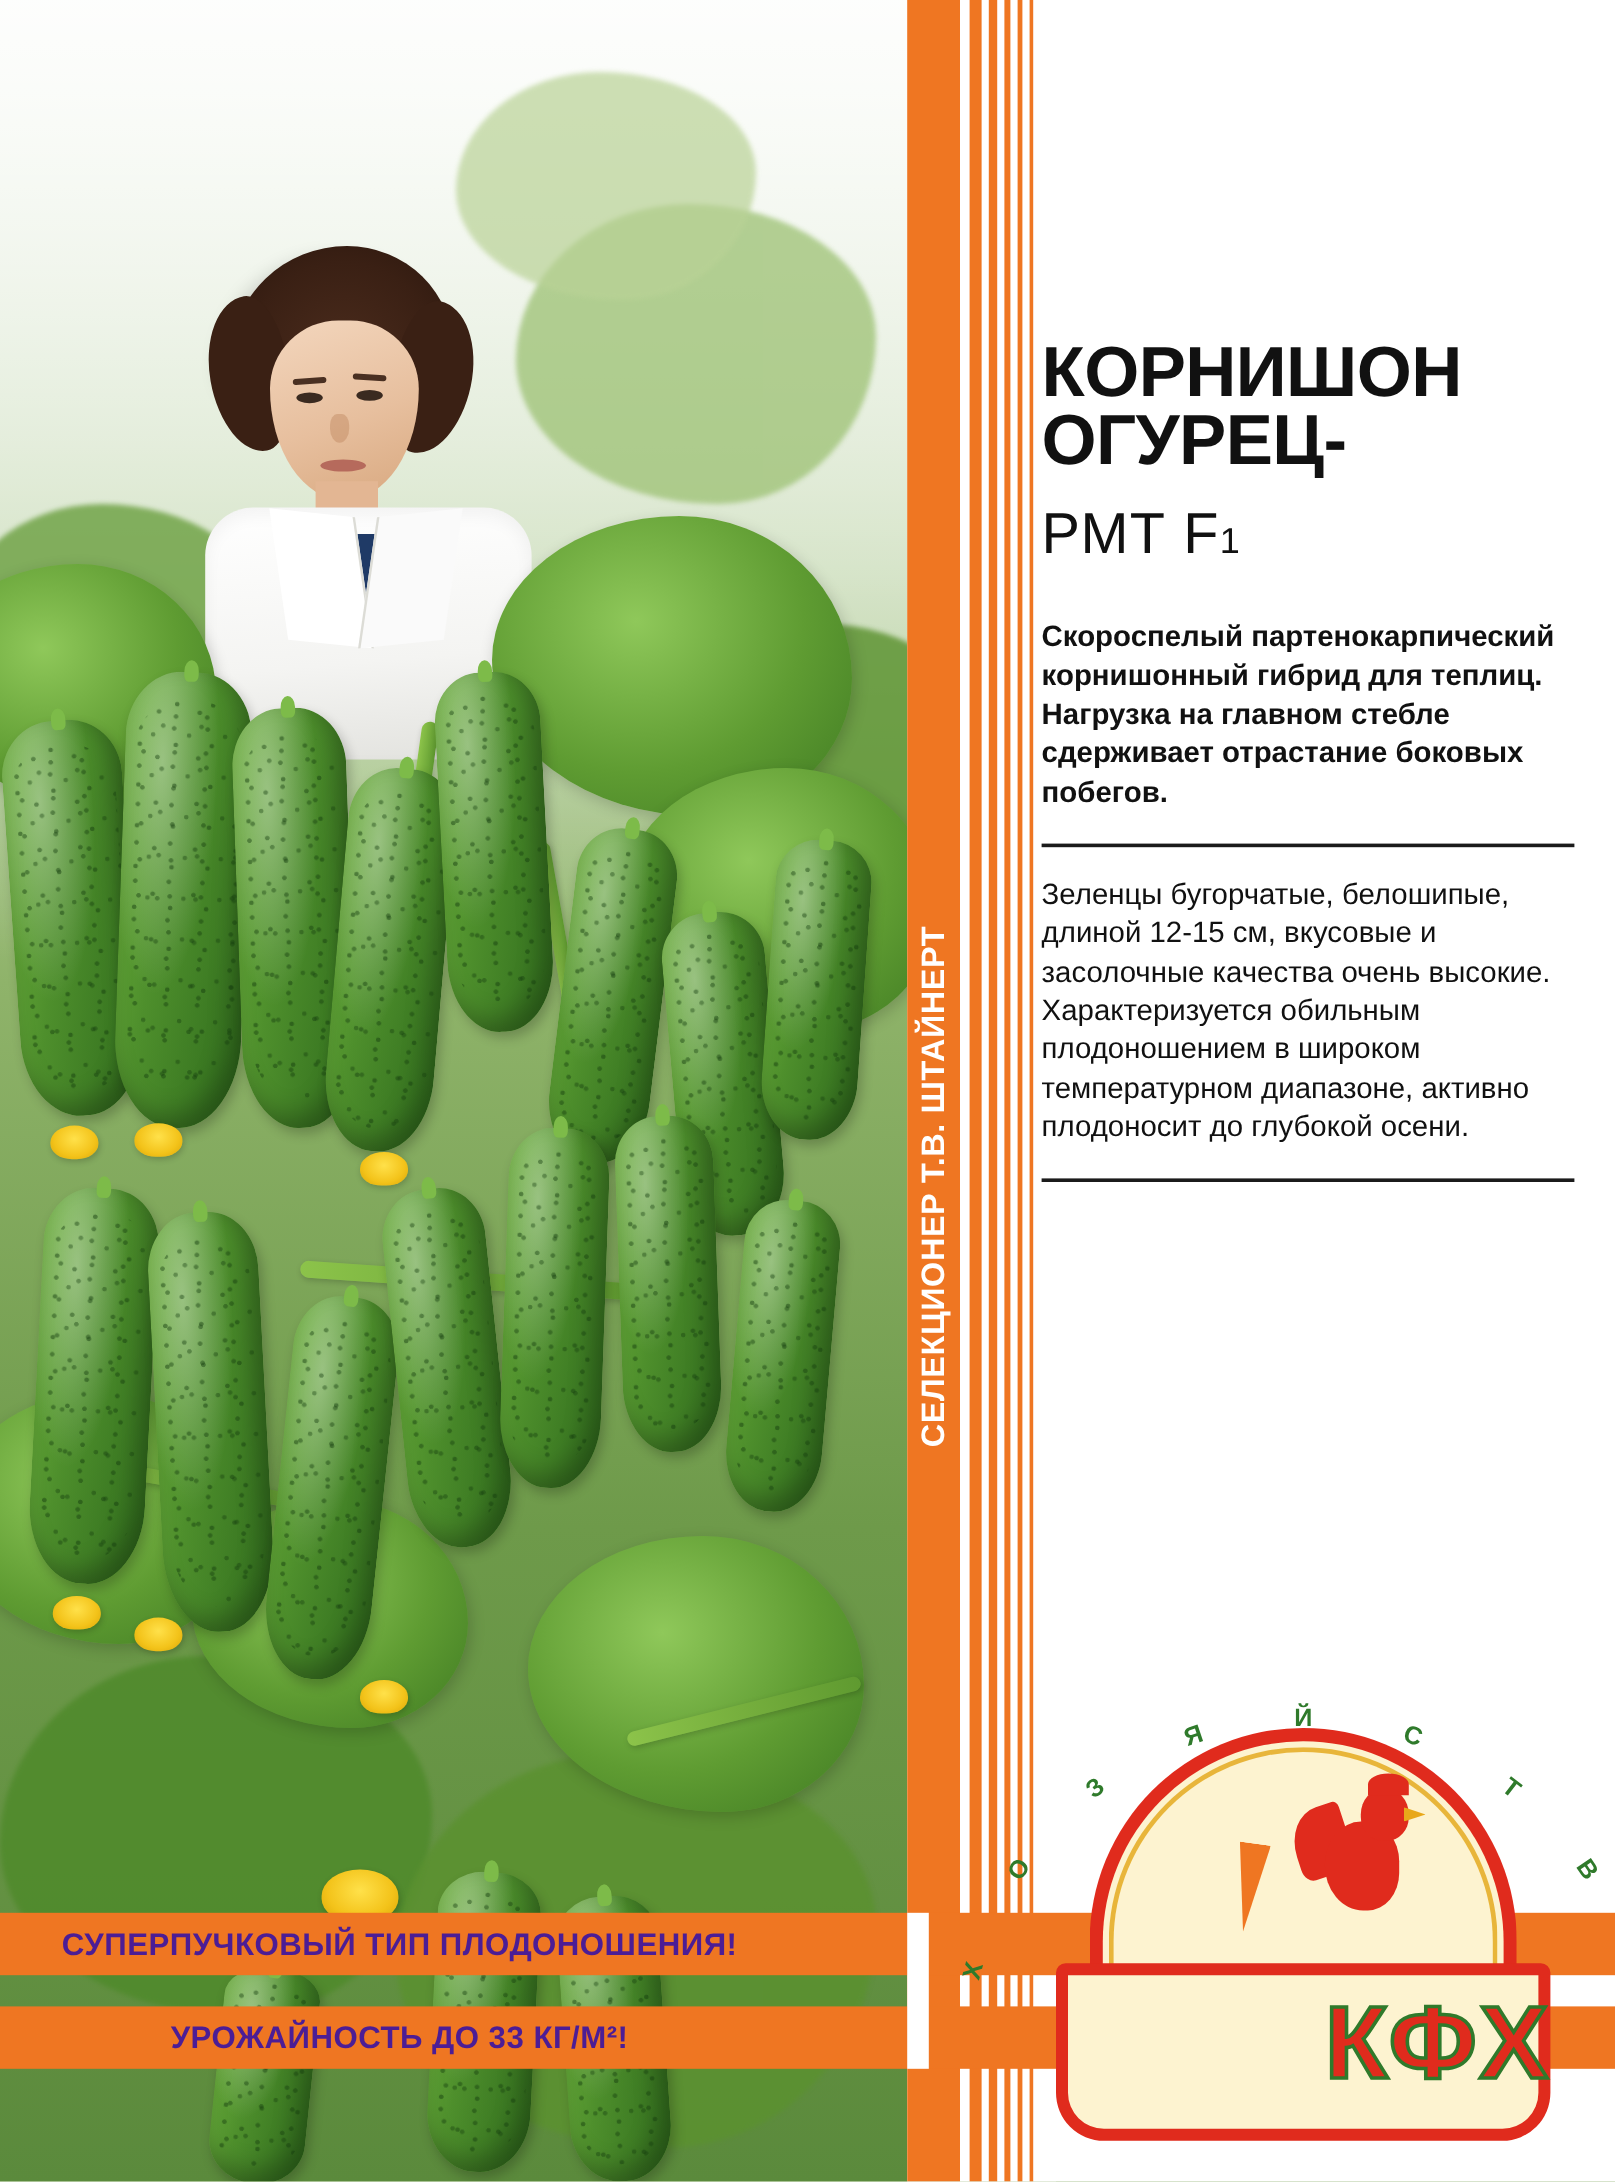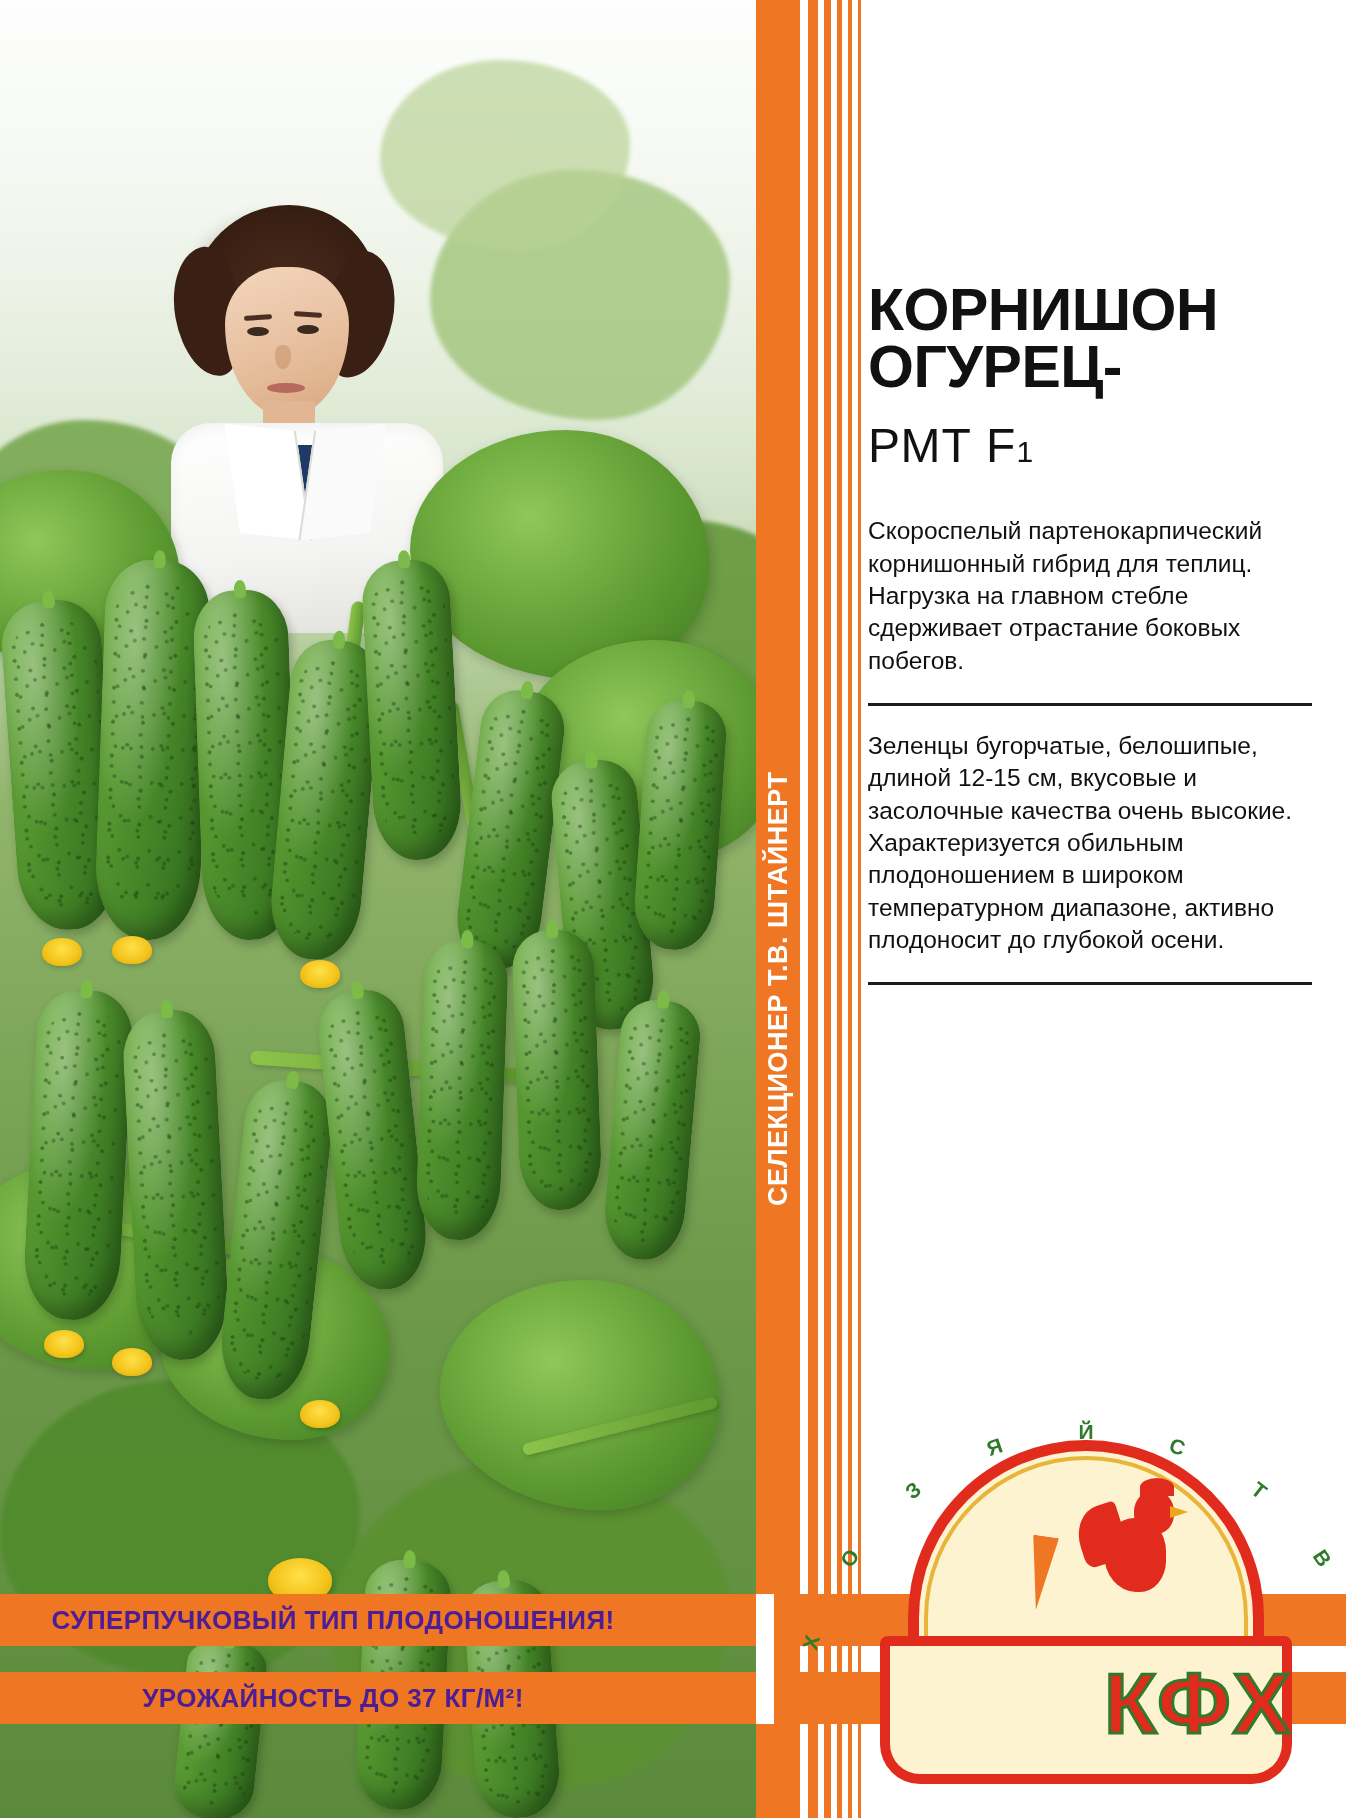--- a/index.html
+++ b/index.html
@@ -210,21 +210,21 @@
     font-weight: 700;
     color: #ef5a18;
     letter-spacing: .5px;
   }
 
   .para {
     font-size: 24.5px;
     line-height: 1.32;
     color: #111111;
   }
-  .para.p1 { margin-top: 42px; }
+  .para.p1 { margin-top: 42px; font-weight: bold; }
   .rule {
     height: 3px; background: #1b1b1b; margin: 26px 0 24px 0; width: 100%;
   }
 
   
   .banner {
     position: absolute;
     left: 0;
     height: 52px;
     background: #ef7622;
@@ -442,21 +442,21 @@
     <div class="para p1">Скороспелый партенокарпический корнишонный гибрид для теплиц. Нагрузка на главном стебле сдерживает отрастание боковых побегов.</div>
     <div class="rule"></div>
     <div class="para">Зеленцы бугорчатые, белошипые, длиной 12-15 см, вкусовые и засолочные качества очень высокие. Характеризуется обильным плодоношением в широком температурном диапазоне, активно плодоносит до глубокой осени.</div>
     <div class="rule"></div>
   </div>
 
   <div class="banner b1">
     <span class="btxt">СУПЕРПУЧКОВЫЙ ТИП ПЛОДОНОШЕНИЯ!</span>
   </div>
   <div class="banner b2">
-    <span class="btxt">УРОЖАЙНОСТЬ ДО 37 КГ/М²!</span>
+    <span class="btxt">УРОЖАЙНОСТЬ ДО 33 КГ/М²!</span>
   </div>
   <div class="banner-gap"></div>
 
   <div class="logo">
     <div class="logo-arc"></div>
     <div class="logo-arc-in"></div>
     <div class="logo-arc-text" id="arcText">
         <span style="transform: translate(-50%, 0px) rotate(-75deg) translateY(-148px); transform-origin: 50% 148px;">Х</span>
         <span style="transform: translate(-50%, 0px) rotate(-56.25deg) translateY(-148px); transform-origin: 50% 148px;">О</span>
         <span style="transform: translate(-50%, 0px) rotate(-37.5deg) translateY(-148px); transform-origin: 50% 148px;">З</span>

